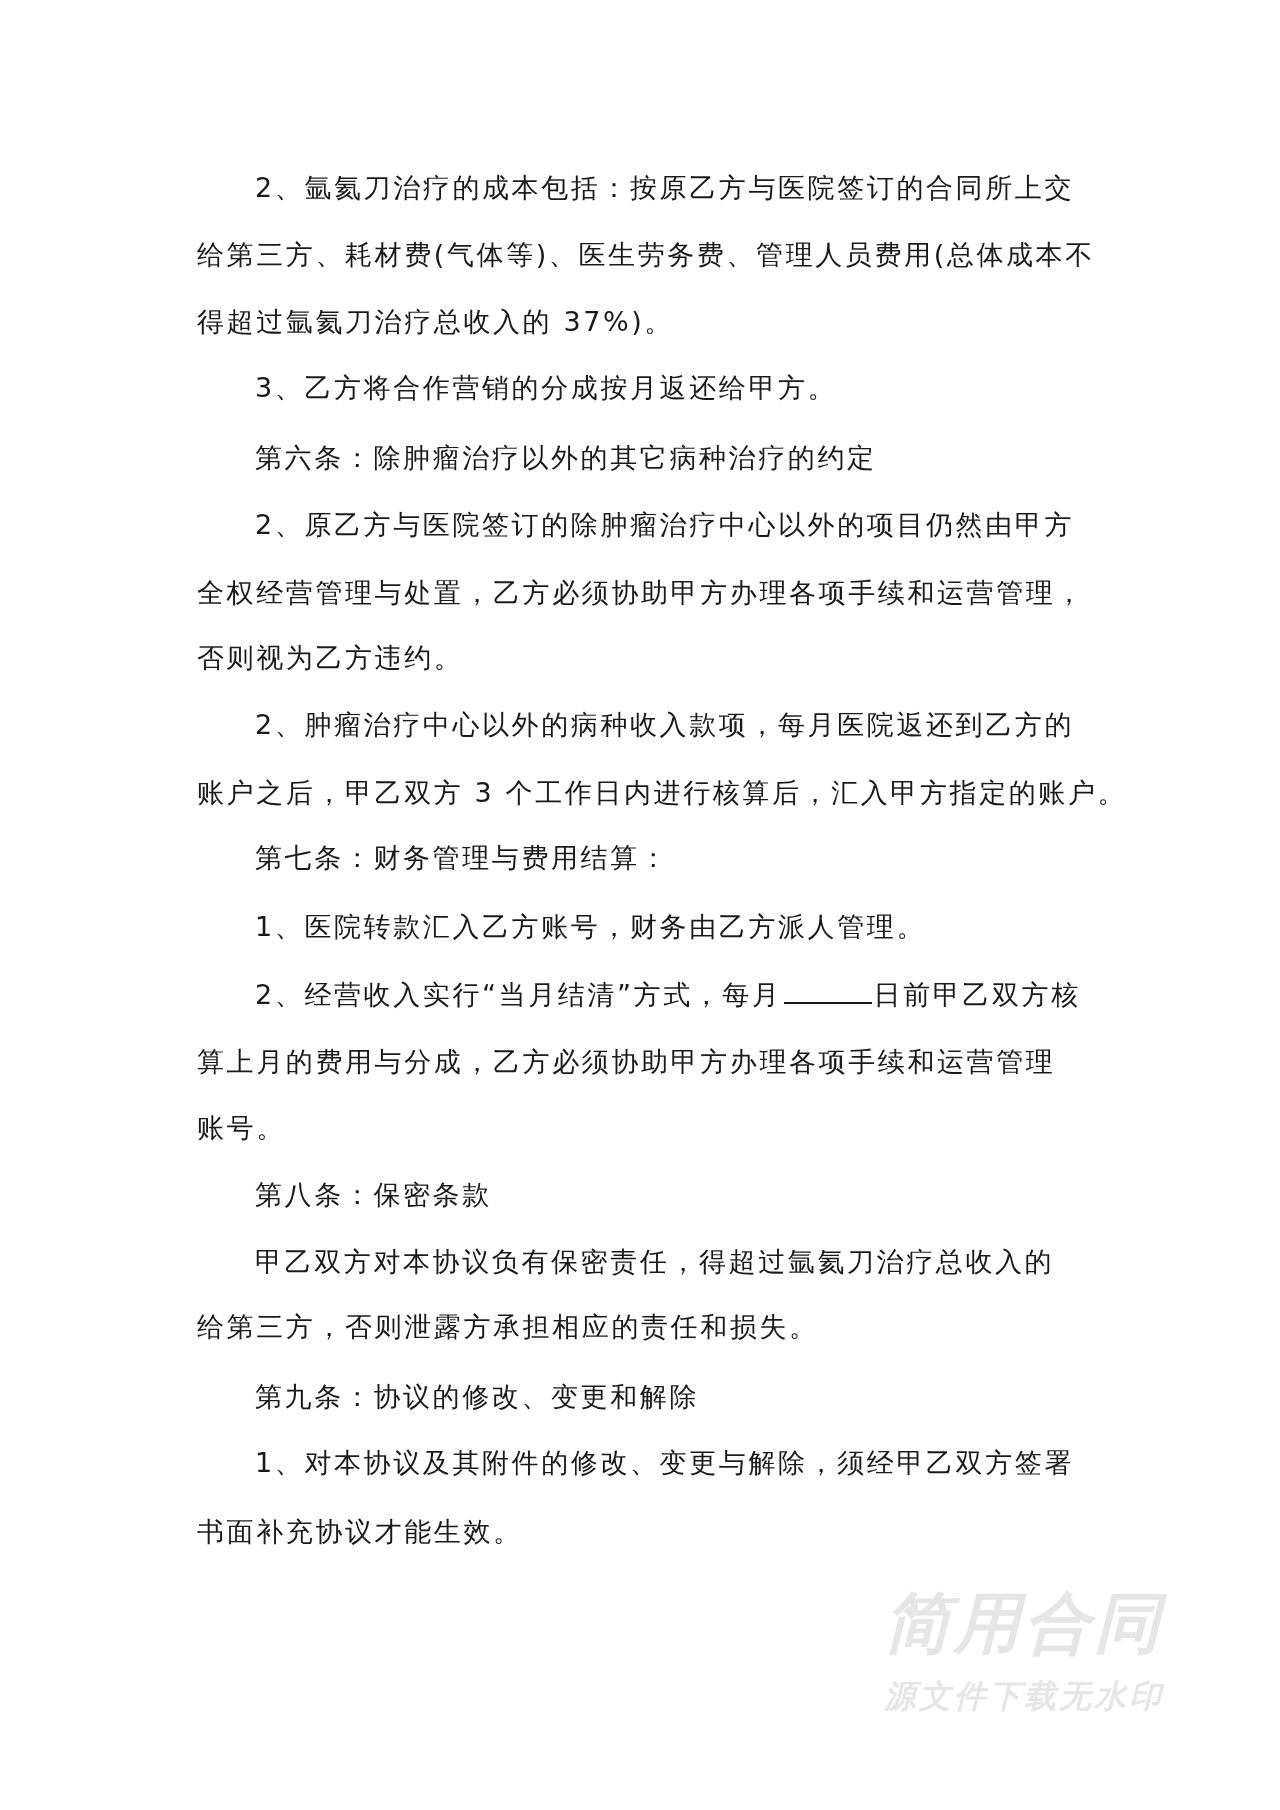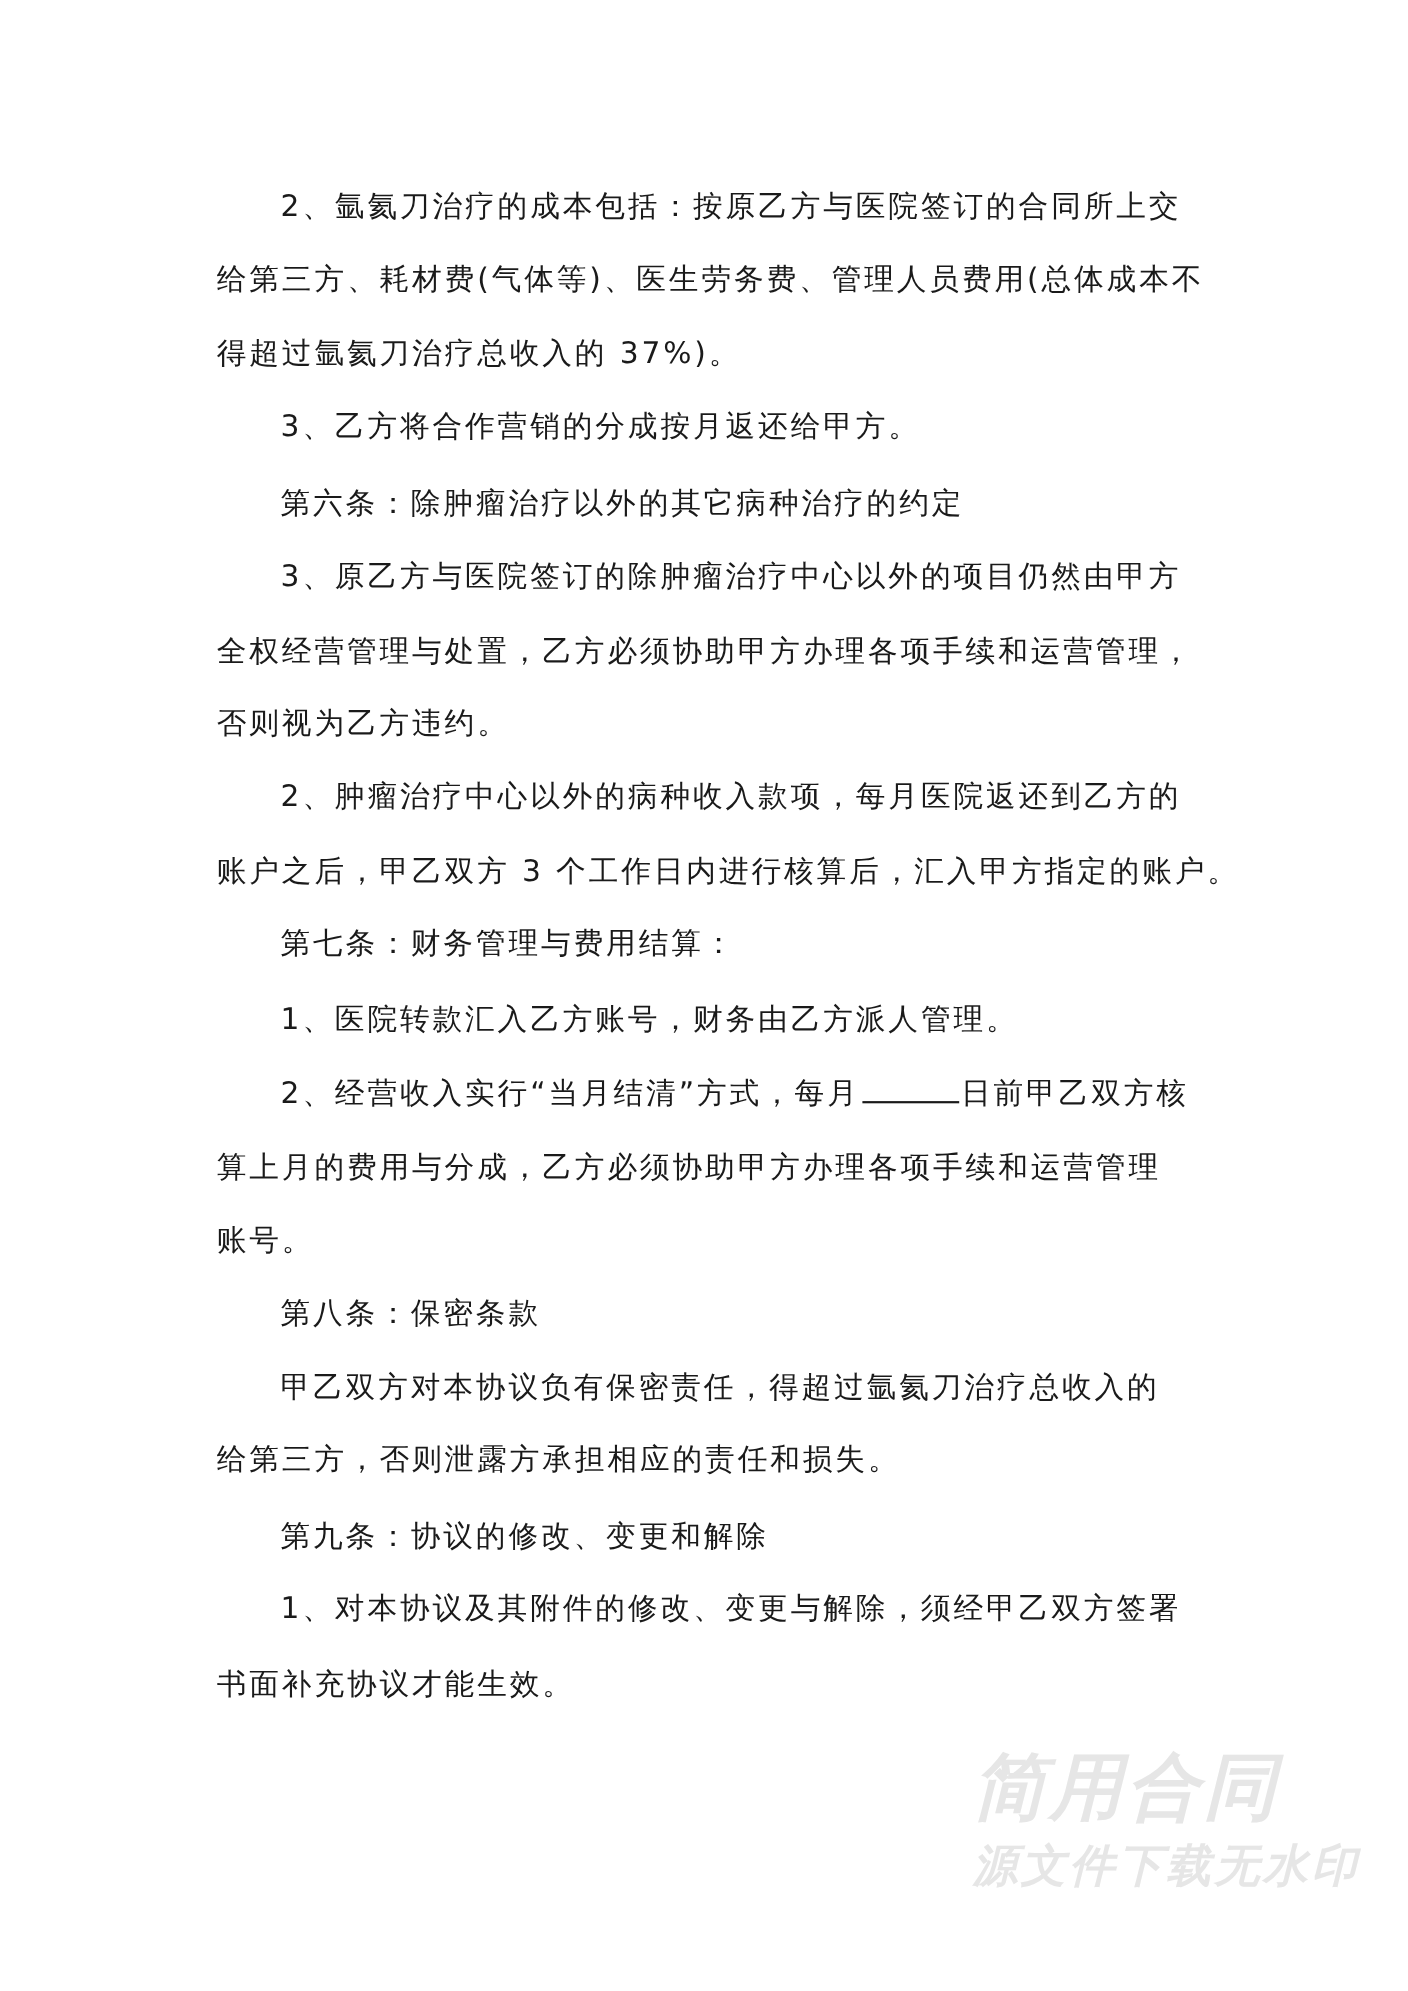--- a/index.html
+++ b/index.html
@@ -42,53 +42,52 @@
       border-bottom: 2px solid #1a1a1a;
       height: 26px;
       vertical-align: baseline;
       margin: 0 2px;
     }
     .watermark {
       position: absolute;
       left: 884px;
       width: 300px;
       color: #e6e6e6;
-      font-family: Liberation Sans, sans-serif;
+      font-family: Liberation Serif, serif;
       font-weight: 700;
       font-style: italic;
       white-space: nowrap;
     }
     .wm-title {
       top: 1588px;
       font-size: 66px;
       letter-spacing: 4px;
       line-height: 72px;
     }
     .wm-sub {
       top: 1676px;
-      font-size: 41px;
+      font-size: 32px;
       letter-spacing: 3px;
       line-height: 40px;
-      text-align: right;
     }
   </style>
 </head>
 <body>
 
 <div class="page">
 
   <div class="line indent" style="top:168px">2、氩氦刀治疗的成本包括：按原乙方与医院签订的合同所上交</div>
   <div class="line" style="top:235px">给第三方、耗材费(气体等)、医生劳务费、管理人员费用(总体成本不</div>
   <div class="line" style="top:302px">得超过氩氦刀治疗总收入的 37%)。</div>
 
   <div class="line indent" style="top:368px">3、乙方将合作营销的分成按月返还给甲方。</div>
 
   <div class="line indent" style="top:438px">第六条：除肿瘤治疗以外的其它病种治疗的约定</div>
 
-  <div class="line indent" style="top:505px">3、原乙方与医院签订的除肿瘤治疗中心以外的项目仍然由甲方</div>
+  <div class="line indent" style="top:505px">2、原乙方与医院签订的除肿瘤治疗中心以外的项目仍然由甲方</div>
   <div class="line" style="top:573px">全权经营管理与处置，乙方必须协助甲方办理各项手续和运营管理，</div>
   <div class="line" style="top:638px">否则视为乙方违约。</div>
 
   <div class="line indent" style="top:705px">2、肿瘤治疗中心以外的病种收入款项，每月医院返还到乙方的</div>
   <div class="line" style="top:773px">账户之后，甲乙双方 3 个工作日内进行核算后，汇入甲方指定的账户。</div>
 
   <div class="line indent" style="top:838px">第七条：财务管理与费用结算：</div>
 
   <div class="line indent" style="top:907px">1、医院转款汇入乙方账号，财务由乙方派人管理。</div>
 

